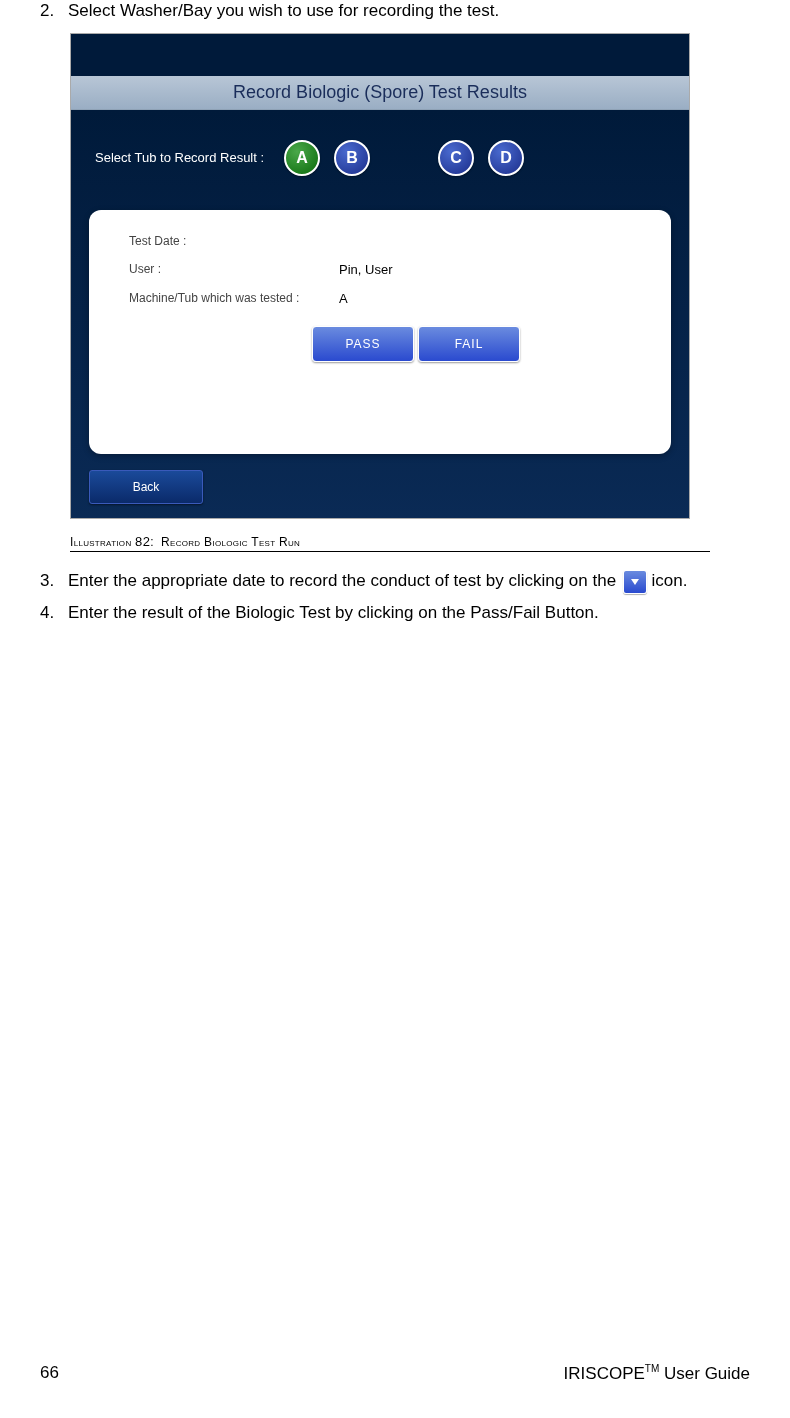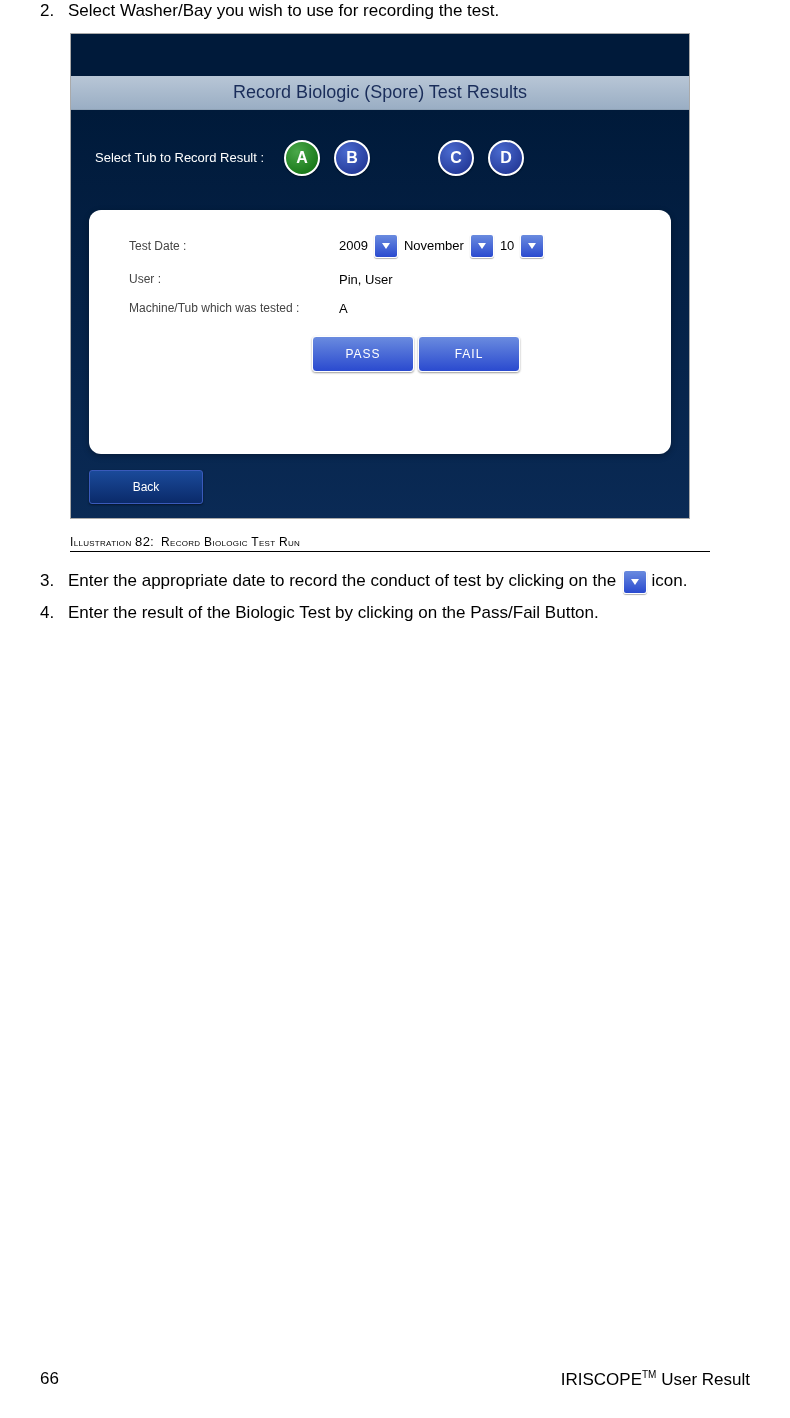--- a/index.html
+++ b/index.html
@@ -156,21 +156,21 @@
     letter-spacing: 0.3px;
   }
   .caption .num { font-size: 13px; }
   .dd-inline {
     display: inline-flex;
     vertical-align: middle;
     margin-left: 2px;
   }
   .footer {
     position: absolute;
-    bottom: 28px;
+    bottom: 34px;
     left: 40px;
     right: 40px;
     display: flex;
     justify-content: space-between;
     font-size: 17px;
     text-align: center;
   }
   .tm { font-size: 10px; vertical-align: super; }
 </style>
 </head>
@@ -194,40 +194,20 @@
           <span class="tub-btn tub-b">B</span>
           <span class="gap"></span>
           <span class="tub-btn tub-c">C</span>
           <span class="tub-btn tub-d">D</span>
         </div>
 
         <div class="white-card">
 
           <div class="field-row">
             <span class="flabel">Test Date :</span>
-            <span class="fval">
-              <span>2009</span>
-              <span class="dd">
-                  <svg viewBox="0 0 10 10">
-                    <polygon points="1,2 9,2 5,8" fill="#fff"></polygon>
-                  </svg>
-                </span>
-              <span>November</span>
-              <span class="dd">
-                  <svg viewBox="0 0 10 10">
-                    <polygon points="1,2 9,2 5,8" fill="#fff"></polygon>
-                  </svg>
-                </span>
-              <span>10</span>
-              <span class="dd">
-                  <svg viewBox="0 0 10 10">
-                    <polygon points="1,2 9,2 5,8" fill="#fff"></polygon>
-                  </svg>
-                </span>
-            </span>
           </div>
 
           <div class="field-row">
             <span class="flabel">User :</span>
             <span class="fval">Pin, User</span>
           </div>
 
           <div class="field-row">
             <span class="flabel">Machine/Tub which was tested :</span>
             <span class="fval">A</span>
@@ -263,17 +243,17 @@
   </div>
 
   <div class="step">
     <div class="num">4.</div>
     <div class="txt">Enter the result of the Biologic Test by clicking on the Pass/Fail Button.</div>
   </div>
 
   <div class="footer">
     <span>66</span>
     <span>
-      <span>IRISCOPE</span><span class="tm">TM</span><span> User Result</span>
+      <span>IRISCOPE</span><span class="tm">TM</span><span> User Guide</span>
     </span>
   </div>
 
 </div>
 
 </body></html>

